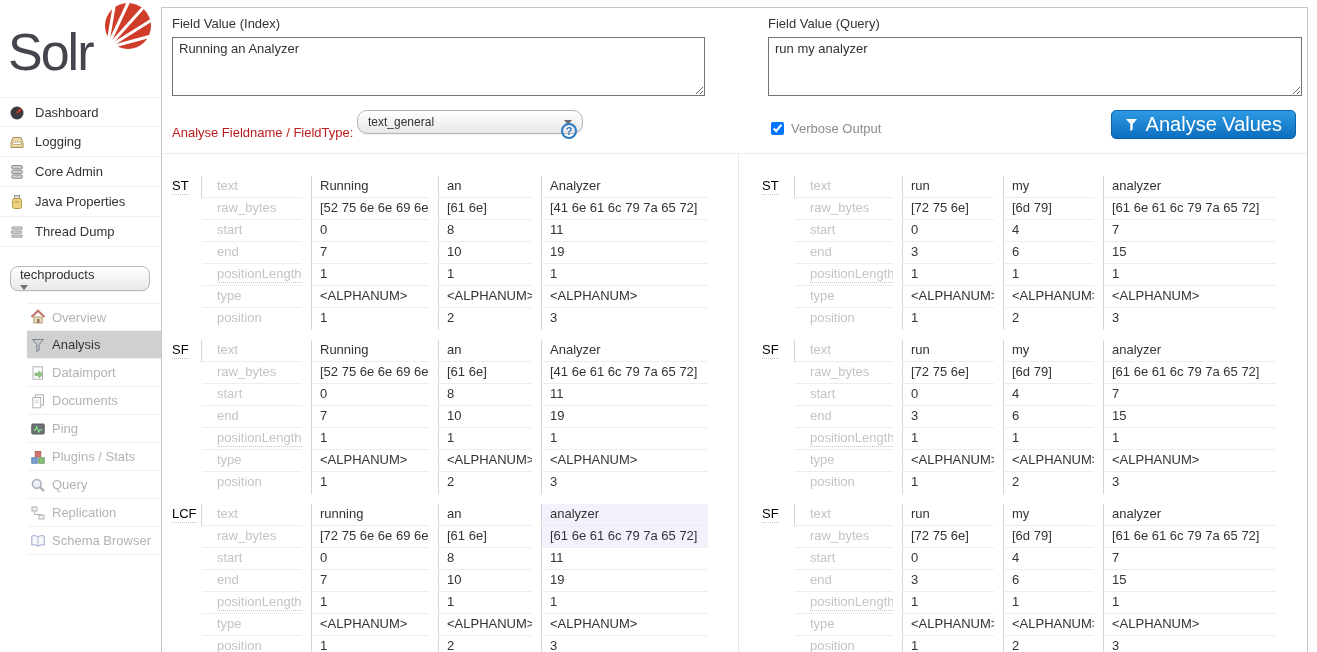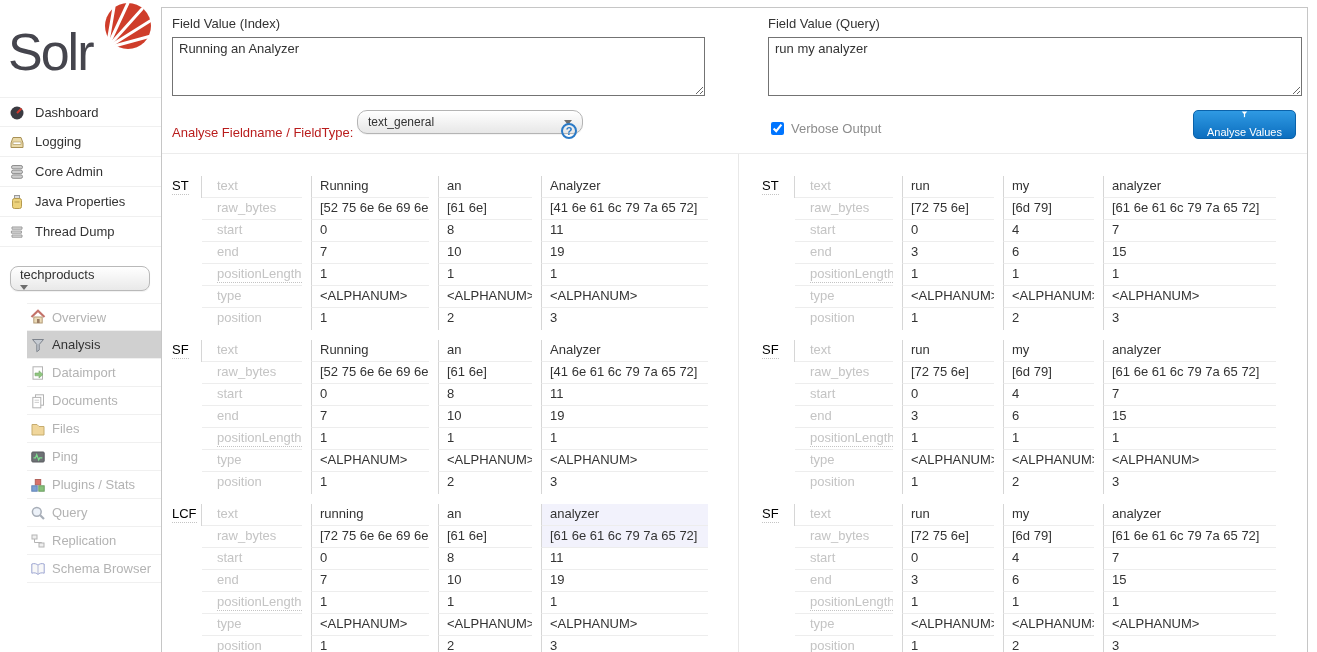--- a/index.html
+++ b/index.html
@@ -53,22 +53,22 @@
     display:flex; align-items:center; justify-content:space-between; padding:0 10px;
     font-size:12px; color:#333; cursor:pointer; box-shadow:0 1px 1px rgba(0,0,0,.05); }
   .help-icon { position:absolute; left:399px; top:27px; width:16px; height:16px; border-radius:50%;
     border:2px solid #2a7ac7; color:#2a7ac7; font-size:11px; font-weight:bold; line-height:12px;
     text-align:center; cursor:pointer; }
   .verbose-wrap { position:absolute; left:609px; top:25px; display:flex; align-items:center; gap:7px; }
   .verbose-wrap input { width:13px; height:13px; }
   .verbose-label { font-size:13px; color:#8c8c8c; }
   .analyse-btn { position:absolute; right:11px; top:14px; height:29px; padding:0 13px;
     background:linear-gradient(#2f9ae3,#0c6ebf); border:1px solid #0a62aa; border-radius:5px;
-    color:#fff; font-size:11px; display:flex; align-items:center; gap:8px; cursor:pointer;
-    font-family:"Liberation Sans", sans-serif;flex-direction:column; }
+    color:#fff; font-size:20px; display:flex; align-items:center; gap:8px; cursor:pointer;
+    font-family:"Liberation Sans", sans-serif; }
 
   
   .analysis-result { display:flex; height:430px; }
   .pane { padding-top:22px; }
   .pane-index { width:576px; padding-left:10px; }
   .pane-query { flex:1; border-left:1px solid #e8e8e8; padding-left:23px; height:600px; }
 
   .stage { display:grid; margin-bottom:10px; }
   .pane-index .stage { grid-template-columns:30px 109px 127px 103px 176px; }
   .pane-query .stage { grid-template-columns:33px 107px 101px 100px 182px; }
@@ -177,26 +177,20 @@
         <svg width="16" height="16" viewBox="0 0 16 16">
             <rect x="5.5" y="1.8" width="8" height="10.4" fill="#ffffff" stroke="#9a9a9a"></rect>
             <rect x="2.8" y="4.4" width="8" height="10.4" fill="#ffffff" stroke="#9a9a9a"></rect>
             <line x1="4.6" y1="7.2" x2="9" y2="7.2" stroke="#bfbfbf"></line>
             <line x1="4.6" y1="9.4" x2="9" y2="9.4" stroke="#bfbfbf"></line>
           </svg>
         <span class="lbl">Documents</span>
       </li>
       <li>
         <svg width="16" height="16" viewBox="0 0 16 16">
-            <path d="M2 3.5 h5 l2 2 h5 v8.5 h-12 z" fill="#ecc97a" stroke="#b4913f"></path>
-          </svg>
-        <span class="lbl">Files</span>
-      </li>
-      <li>
-        <svg width="16" height="16" viewBox="0 0 16 16">
             <rect x="1.8" y="3" width="12.4" height="10" rx="1" fill="#3e4248" stroke="#23262b"></rect>
             <path d="M3.5 8.8 h2 l1.2-3.2 2 5.4 1-2.2 h2.6" stroke="#53d769" stroke-width="1.2" fill="none"></path>
           </svg>
         <span class="lbl">Ping</span>
       </li>
       <li>
         <svg width="16" height="16" viewBox="0 0 16 16">
             <rect x="5.3" y="2.5" width="5.4" height="5.4" fill="#cc4439" stroke="#992e25"></rect>
             <rect x="1.8" y="8.8" width="5.4" height="5.4" fill="#4f81c7" stroke="#2f5d9e"></rect>
             <rect x="8.8" y="8.8" width="5.4" height="5.4" fill="#5fae4e" stroke="#3c7f30"></rect>

